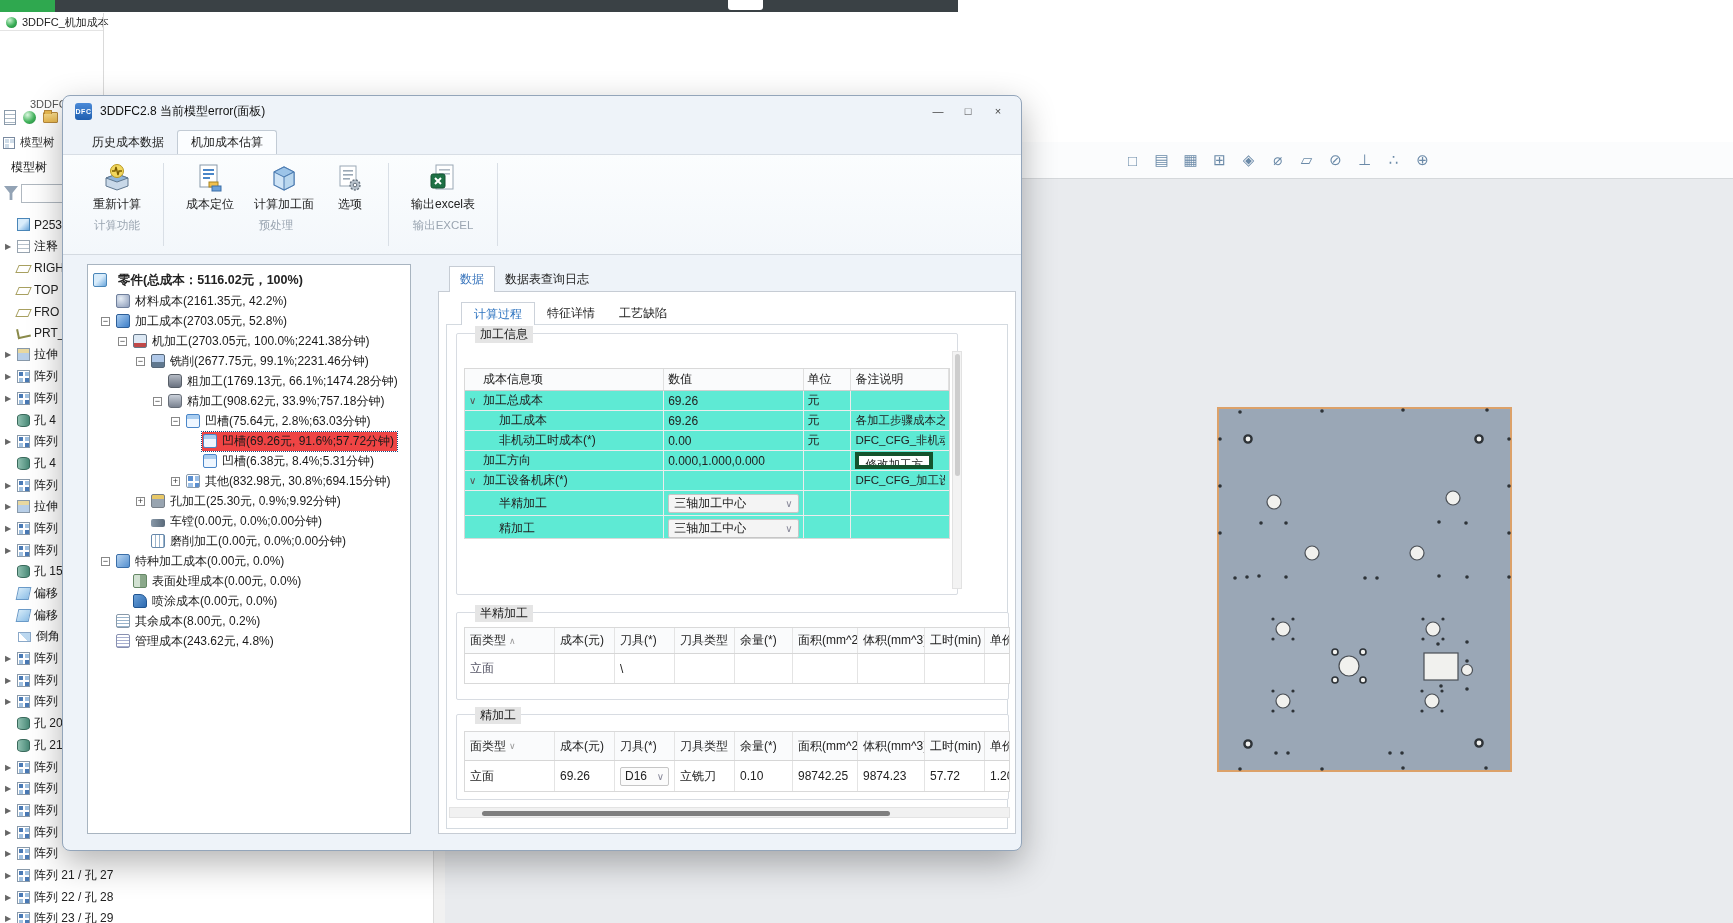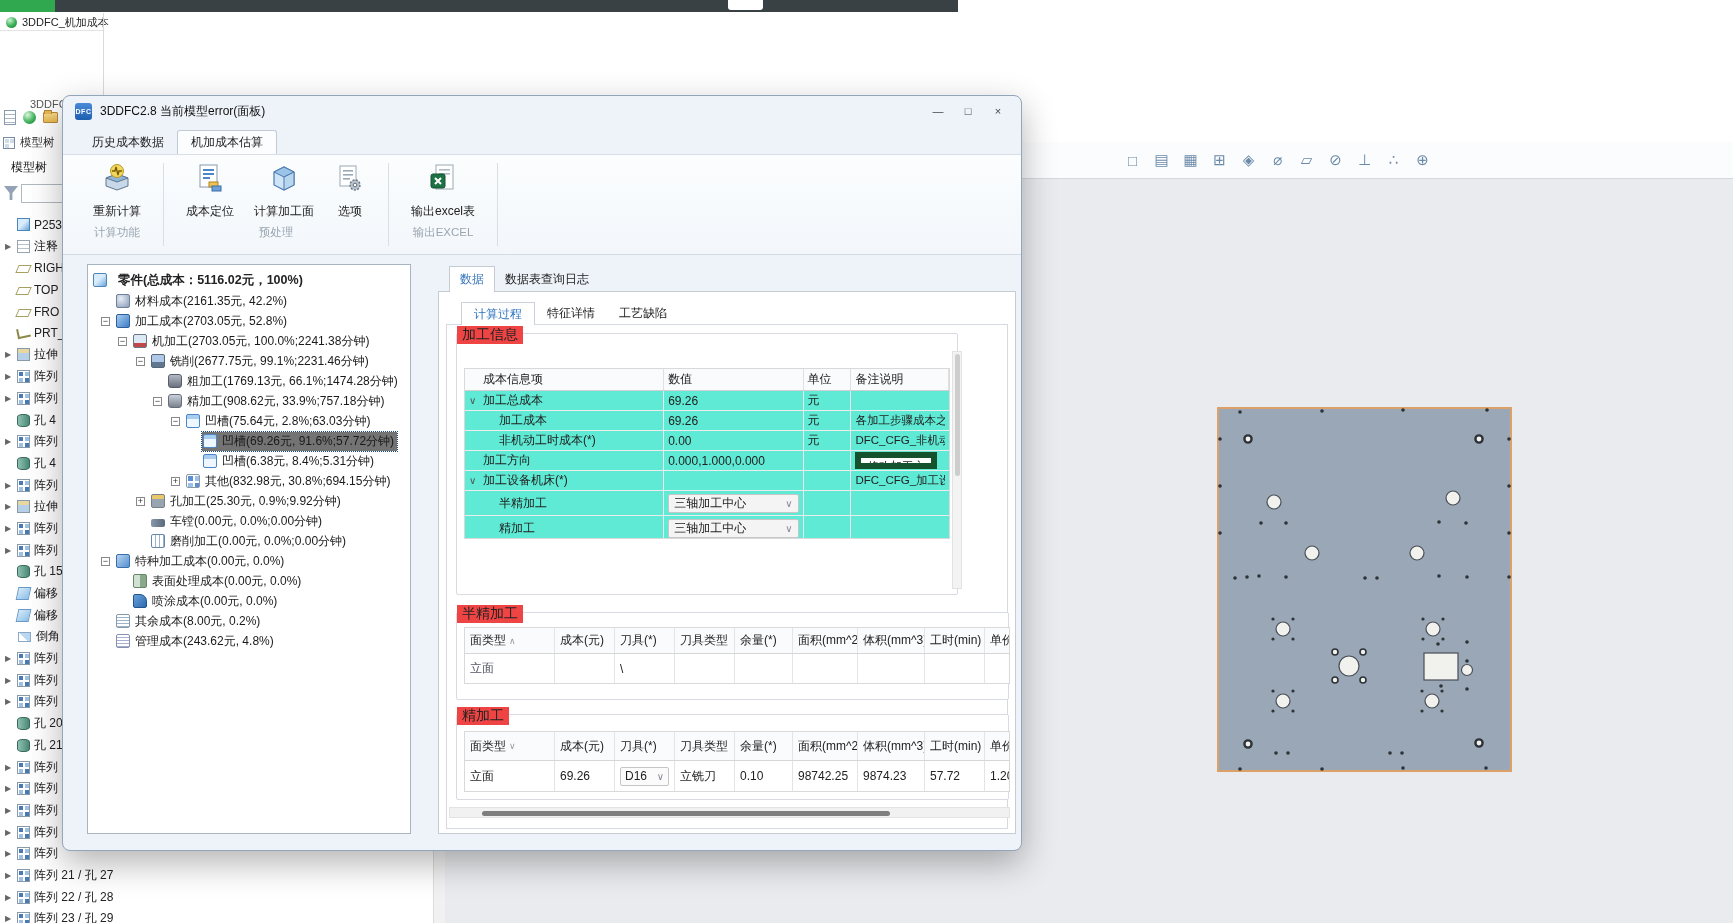--- a/index.html
+++ b/index.html
@@ -63,35 +63,35 @@
   .dlg-title{height:30px;display:flex;align-items:center;padding-left:12px;gap:8px;font-size:12px;color:#111}
   .dfc-ic{width:17px;height:17px;border-radius:3px;background:linear-gradient(#4a8ad8,#1f5fb0);color:#fff;font-size:7px;font-weight:bold;display:flex;align-items:center;justify-content:center;letter-spacing:.5px}
   .win-btns{position:absolute;right:8px;top:3px;display:flex}
   .wbtn{width:30px;height:24px;display:flex;align-items:center;justify-content:center;font-size:11px;color:#444}
   .dlg-tabs{position:absolute;left:16px;top:34px;display:flex;height:24px;font-size:12px}
   .dtab{padding:0 13px;display:flex;align-items:center;color:#222}
   .dtab.active{background:#fbfdff;border:1px solid #c2cbd5;border-bottom:none;border-radius:3px 3px 0 0}
   .ribbon{position:absolute;left:0;top:58px;width:958px;height:101px;background:linear-gradient(#fbfdfe,#f3f7fb);border-top:1px solid #d8dee5;border-bottom:1px solid #d4dae1;display:flex;padding:5px 0 0 14px}
   .rgroup{display:flex;flex-direction:column;align-items:center;padding:0 8px}
   .rbtns{display:flex;gap:4px}
-  .ribbon-btn{display:flex;flex-direction:column;align-items:center;padding:2px 8px 0;gap:9px}
+  .ribbon-btn{display:flex;flex-direction:column;align-items:center;padding:2px 8px 0;gap:2px}
   .ribbon-btn .lbl{font-size:12px;color:#222;white-space:nowrap}
   .ribbon-btn svg{width:32px;height:32px}
   .rsep{width:1px;background:#d9dfe6;margin:3px 6px 8px;align-self:stretch}
   .glabel{font-size:11.5px;color:#9aa5b1;margin-top:5px}
 
   
   .tpanel{position:absolute;left:24px;top:168px;width:324px;height:570px;background:#fff;border:1px solid #a8b4c0;overflow:hidden}
   .troot{height:26px;display:flex;align-items:center;gap:6px;padding:4px 0 0 5px;font-weight:bold;font-size:12.5px;white-space:nowrap}
   .trow{height:20px;display:flex;align-items:center;font-size:12px;color:#1a1a1a;white-space:nowrap}
   .lv1{padding-left:13px}.lv2{padding-left:30px}.lv3{padding-left:48px}.lv4{padding-left:65px}.lv5{padding-left:83px}.lv6{padding-left:100px}
   .exp{width:9px;height:9px;border:1px solid #888;background:#fff;font-size:9px;line-height:7px;text-align:center;color:#333;margin-right:5px;flex:0 0 9px}
   .exp:empty{visibility:hidden}
   .thl{display:flex;align-items:center;padding:1px 3px 1px 1px}
-  .sel .thl{background:#737373;outline:1px dotted #17477e}
+  .sel .thl{background:#ef4444;outline:1px dotted #17477e}
   .ticon{width:14px;height:14px;margin-right:5px;flex:0 0 14px;border-radius:2px}
   .i-part{background:linear-gradient(135deg,#d8ecfb 45%,#6aa6dc);border:1px solid #4a86b8}
   .i-material{background:radial-gradient(circle at 32% 30%,#e6edf5,#8a9ab8);border:1px solid #70809c}
   .i-process{background:linear-gradient(135deg,#a8ccf0,#3d7ec8);border:1px solid #2d5e98}
   .i-machine{background:linear-gradient(#dce8f4 70%,#c04848 70%);border:1px solid #667788}
   .i-mill{background:linear-gradient(180deg,#b0c8e8 60%,#60788f 60%);border:1px solid #556677}
   .i-rough{background:linear-gradient(180deg,#b4bac4,#6a7280);border:1px solid #565d66;border-radius:3px}
   .i-finish{background:linear-gradient(180deg,#cad0da,#7a8290);border:1px solid #666d77;border-radius:3px}
   .i-pocket{border:1px solid #4a86c8;background:linear-gradient(180deg,#a9cdf0 35%,#eef6ff 35%)}
   .i-other{background:
@@ -112,39 +112,39 @@
   
   .rp-tabs{position:absolute;left:386px;top:170px;display:flex;height:26px;font-size:12px;z-index:2}
   .rptab{padding:8px 10px;display:flex;align-items:center;color:#222}
   .rptab.active{background:#fff;border:1px solid #c6ccd4;border-bottom:none;color:#3a76bd}
   .rp-box{position:absolute;left:375px;top:195px;width:578px;height:543px;background:#fff;border:1px solid #c6ccd4}
   .sub-tabs{position:absolute;left:398px;top:206px;display:flex;height:23px;font-size:12px;z-index:3}
   .stab{padding:0 12px;display:flex;align-items:center;color:#222}
   .stab.active{background:#fff;border:1px solid #ccd2da;border-bottom:none;color:#2e74c0}
   .sub-box{position:absolute;left:383px;top:228px;width:562px;height:505px;border:1px solid #d4dae0;background:#fff;z-index:1}
   .fset{position:absolute;border:1px solid #d8dce2;border-radius:2px;background:#fff;z-index:2}
-  .legend{position:absolute;top:-8px;left:0;background:#ef4444;padding:0 5px;font-size:14px;color:#222;white-space:nowrap}
+  .legend{position:absolute;top:-8px;left:18px;background:#e5e5e5;padding:0 5px;font-size:12px;color:#222;white-space:nowrap}
   .fset-info{left:393px;top:237px;width:502px;height:262px}
   .fset-semi{left:393px;top:516px;width:553px;height:88px}
   .fset-fin{left:393px;top:618px;width:553px;height:86px}
 
   .itable{position:absolute;left:401px;top:272px;width:486px;height:171px;font-size:12px;border:1px solid #d9d9d9;background:#5eead4;overflow:hidden;z-index:3}
   .ihead{display:flex;height:22px;background:#fafbfc;border-bottom:1px solid #d0d0d0;color:#222}
   .irow{display:flex;height:20px;border-bottom:1px solid #ececec}
   .irow.tall{height:25px}
   .icell{display:flex;align-items:center;padding:0 4px;border-right:1px solid #ececec;overflow:hidden;white-space:nowrap}
   .ihead .icell{border-right:1px solid #e0e0e0}
   .ic0{width:200px}.ic1{width:140px}.ic2{width:48px}.ic3{width:98px;border-right:none}
   .iexp{width:14px;flex:0 0 14px;font-size:10px;color:#555}
   .nm{overflow:hidden;white-space:nowrap}
   .nm.ind{padding-left:16px}
   .vdd{display:inline-flex;align-items:center;justify-content:space-between;width:132px;height:19px;background:#f4f4f4;border:1px solid #c6c6c6;border-radius:2px;padding:0 5px}
   .ddar{color:#889;font-size:10px}
   .rtext{overflow:hidden;white-space:nowrap;font-size:11.5px}
-  .rbtn{display:inline-block;border:6px solid #14532d;background:#fff;height:17px;line-height:16px;padding:0 6px;font-size:11.5px;white-space:nowrap;overflow:hidden;max-width:90px}
+  .rbtn{display:inline-block;border:4px solid #14532d;background:#fff;height:17px;line-height:16px;padding:0 6px;font-size:11.5px;white-space:nowrap;overflow:hidden;max-width:90px}
   .vscroll{position:absolute;left:889px;top:255px;width:10px;height:238px;background:#f3f3f3;border:1px solid #e2e2e2;z-index:4}
   .vthumb{position:absolute;left:1.5px;top:2px;width:5px;height:122px;background:#cdcdcd;border-radius:3px}
 
   .ptable{position:absolute;width:546px;font-size:12px;border:1px solid #d9d9d9;background:#fff;overflow:hidden;z-index:3}
   .pt-semi{left:401px;top:531px;height:57px}
   .pt-fin{left:401px;top:635px;height:61px}
   .phead{display:flex;background:#fafbfc;border-bottom:1px solid #d6d6d6;color:#222}
   .pt-semi .phead{height:26px}.pt-semi .prow{height:29px}
   .pt-fin .phead{height:29px}.pt-fin .prow{height:30px}
   .prow{display:flex}

